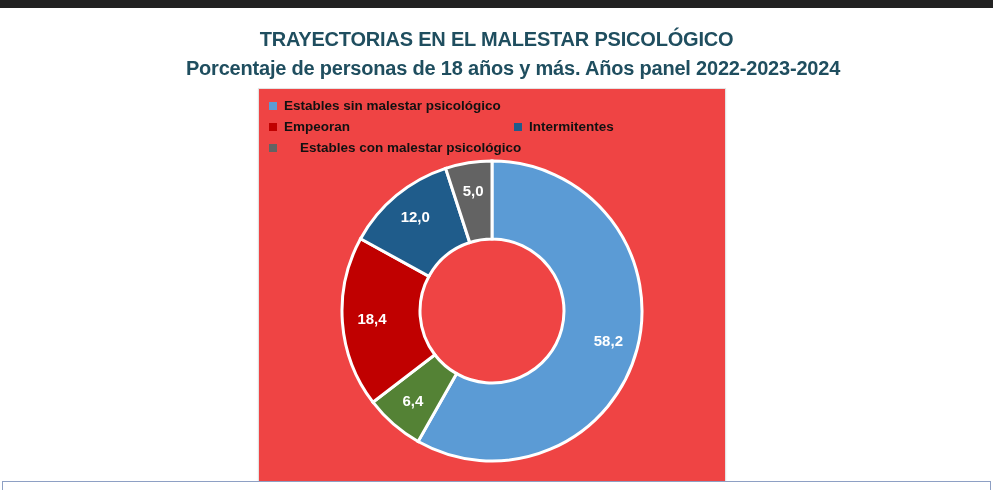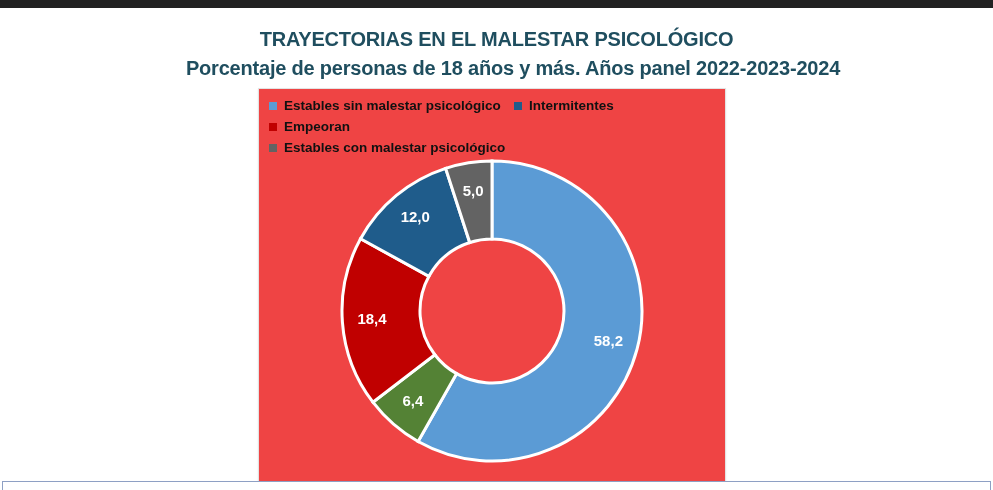--- a/index.html
+++ b/index.html
@@ -70,21 +70,21 @@
     display: flex;
     align-items: center;
     height: 21px;
     font-size: 13.5px;
     font-weight: bold;
     color: #111111;
     white-space: nowrap;
   }
   .legend-item.w-wide { width: 245px; }
   .legend-item.w-narrow { width: 200px; }
-  .legend-item.w-full { width: 100%; }
+  .legend-item.w-full { width: 100%; gap: 16px; }
   .legend-swatch {
     width: 8px;
     height: 8px;
     margin-right: 7px;
     flex: 0 0 auto;
   }
   .donut-wrap {
     position: absolute;
     left: 0;
     top: 0;
@@ -126,27 +126,27 @@
   <div class="chart-subtitle">Porcentaje de personas de 18 años y más. Años panel 2022-2023-2024</div>
 </div>
 
 <div class="chart-box">
 
   <div class="legend" id="legend">
       <div class="legend-item w-wide">
         <span class="legend-swatch" style="background: rgb(91, 155, 213);"></span>
         <span>Estables sin malestar psicológico</span>
       </div>
+      <div class="legend-item w-wide">
+        <span class="legend-swatch" style="background: rgb(192, 0, 0);"></span>
+        <span>Empeoran</span>
+      </div>
       <div class="legend-item w-narrow">
         <span class="legend-swatch" style="background: rgb(31, 92, 139);"></span>
         <span>Intermitentes</span>
-      </div>
-      <div class="legend-item w-wide">
-        <span class="legend-swatch" style="background: rgb(192, 0, 0);"></span>
-        <span>Empeoran</span>
       </div>
       <div class="legend-item w-full">
         <span class="legend-swatch" style="background: rgb(99, 99, 99);"></span>
         <span>Estables con malestar psicológico</span>
       </div>
     </div>
 
   <div class="donut-wrap">
     <svg class="donut-svg" width="340" height="316" viewBox="0 0 340 316" id="donut-svg">
         <path d="M 170 8 A 150 150 0 1 1 96.09089876775616 288.5275632004288 L 134.52363140852296 220.6532303362058 A 72 72 0 1 0 170 86 Z" fill="#5B9BD5" stroke="#ffffff" stroke-width="3"></path>

